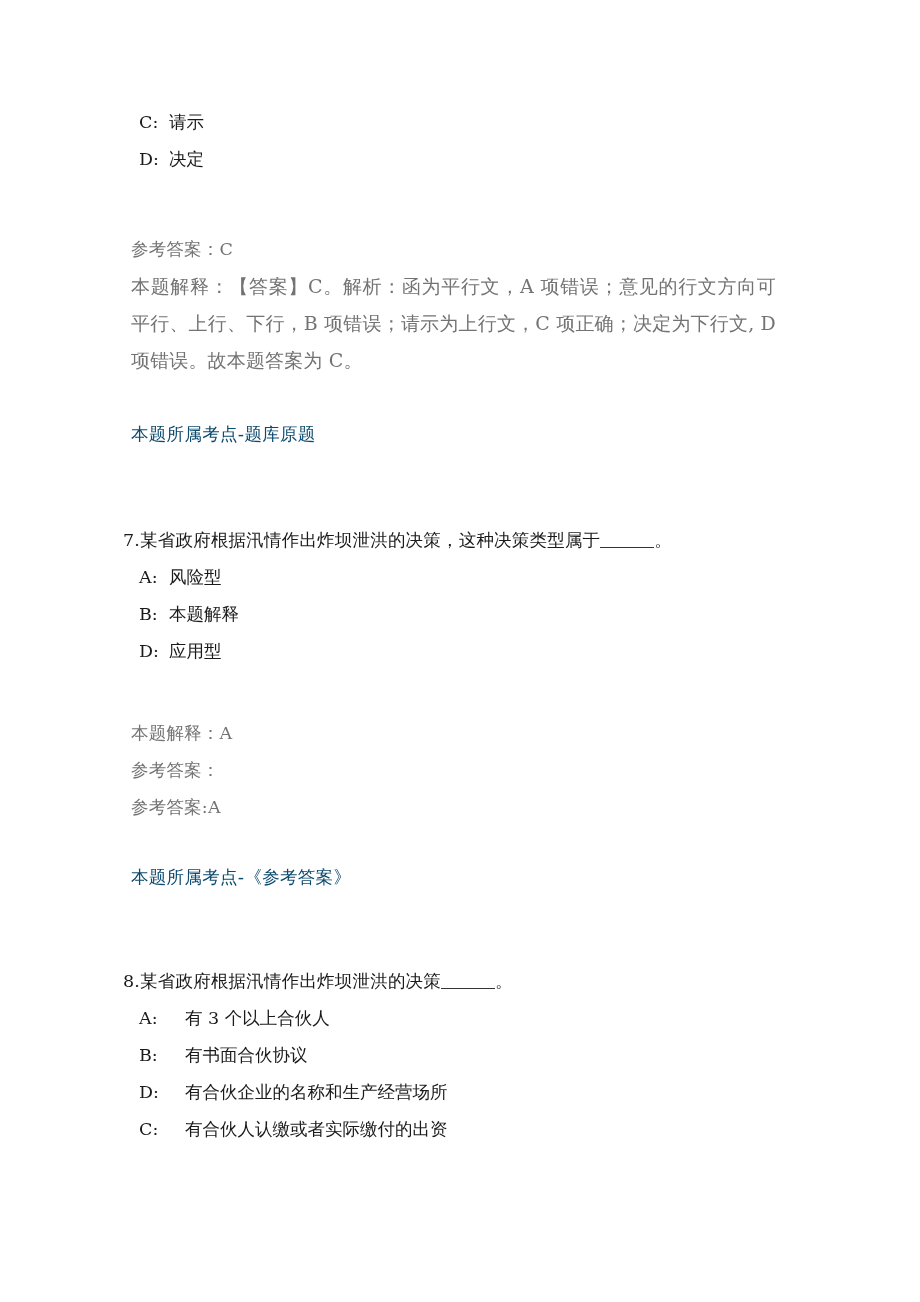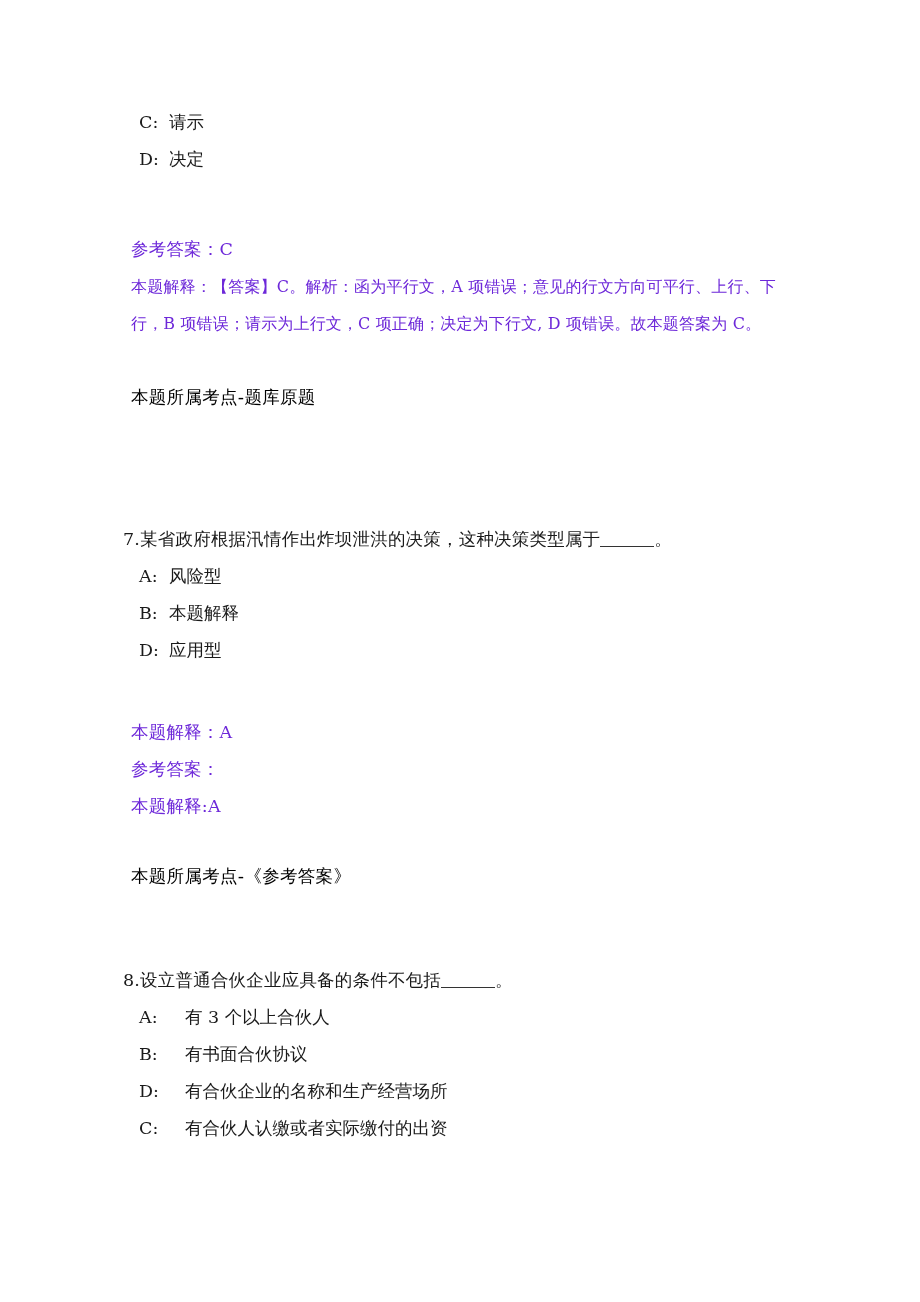--- a/index.html
+++ b/index.html
@@ -66,34 +66,34 @@
     display: inline-block;
     width: 54px;
     border-bottom: 1.4px solid #333;
     vertical-align: -2px;
   }
 
   
   .ans {
     color: #ef2b22;
   }
-  .ans .line, .ans .para { color: #6d28d9; }
+  .ans .line, .ans .para { color: #737373; }
 
   .para {
     color: #ef2b22;
-    font-size: 16px;
+    font-size: 19px;
     line-height: 37px;
     text-align: justify;
     text-justify: inter-ideograph;
     width: 645px;
     letter-spacing: 0.15px;
   }
 
   .kaodian {
-    color: #000000;
+    color: #0c4a6e;
     font-size: 17.5px;
     line-height: 37px;
     font-family: "DejaVu Sans", "Liberation Sans", sans-serif;
     white-space: nowrap;
     letter-spacing: 0.3px;
   }
 
   
   .blk-opts-top { margin-top: 0px; }
   .sp-1 { height: 53px; }   
@@ -124,52 +124,52 @@
       <div class="line">参考答案：C</div>
       <div class="para">本题解释：【答案】C。解析：函为平行文，A 项错误；意见的行文方向可平行、上行、下行，B 项错误；请示为上行文，C 项正确；决定为下行文, D 项错误。故本题答案为 C。</div>
     </div>
 
     <div class="sp-2"></div>
 
     <div class="kaodian">本题所属考点-题库原题</div>
 
     <div class="sp-3"></div>
 
-    <div class="qline" style="margin-left:-8px;margin-top:36px;">
+    <div class="qline" style="margin-left:-8px;">
       <span class="qnum">7.</span><span>某省政府根据汛情作出炸坝泄洪的决策，这种决策类型属于</span><span class="blank"></span><span>。</span>
     </div>
 
     <div>
       <div class="opt gap-narrow">
         <span class="lbl">A:</span><span>风险型</span>
       </div>
       <div class="opt gap-narrow">
         <span class="lbl">B:</span><span>本题解释</span>
       </div>
       <div class="opt gap-narrow">
         <span class="lbl">D:</span><span>应用型</span>
       </div>
     </div>
 
     <div class="sp-4"></div>
 
     <div class="ans">
       <div class="line">本题解释：A</div>
       <div class="line">参考答案：</div>
-      <div class="line">本题解释:A</div>
+      <div class="line">参考答案:A</div>
     </div>
 
     <div class="sp-5"></div>
 
     <div class="kaodian">本题所属考点-《参考答案》</div>
 
     <div class="sp-6"></div>
 
     <div class="qline" style="margin-left:-8px;">
-      <span class="qnum">8.</span><span>设立普通合伙企业应具备的条件不包括</span><span class="blank"></span><span>。</span>
+      <span class="qnum">8.</span><span>某省政府根据汛情作出炸坝泄洪的决策</span><span class="blank"></span><span>。</span>
     </div>
 
     <div>
       <div class="opt gap-wide">
         <span class="lbl">A:</span><span>有 3 个以上合伙人</span>
       </div>
       <div class="opt gap-wide">
         <span class="lbl">B:</span><span>有书面合伙协议</span>
       </div>
       <div class="opt gap-wide">

